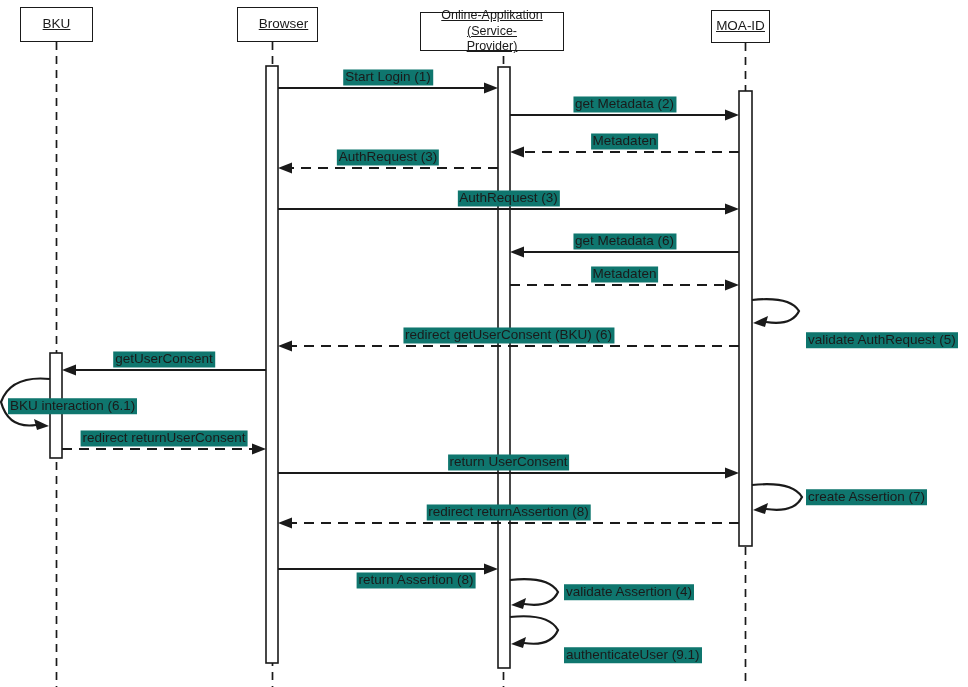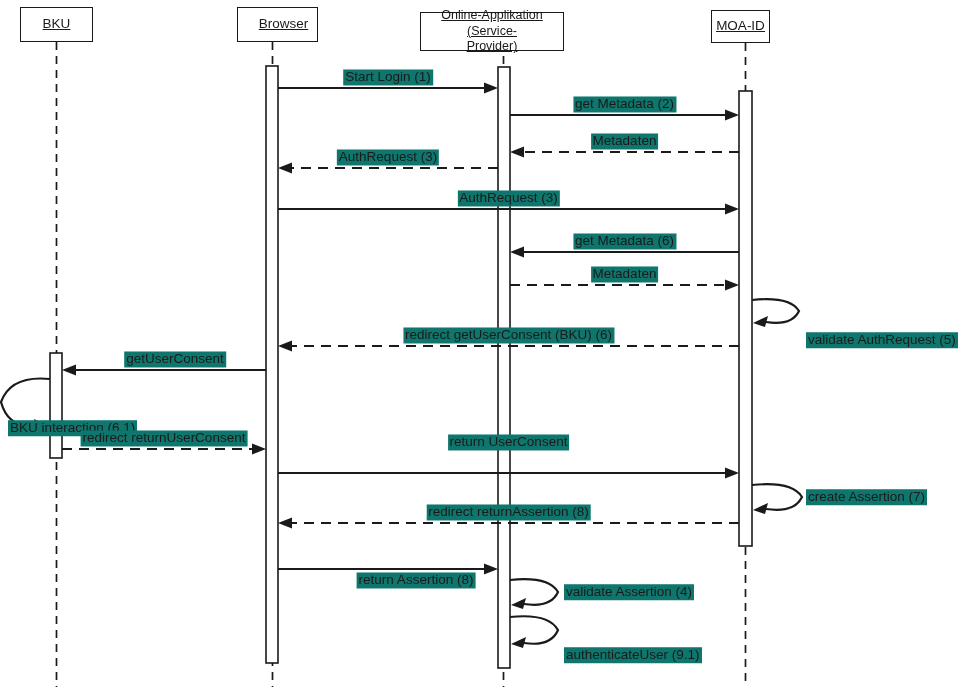--- a/index.html
+++ b/index.html
@@ -108,23 +108,23 @@
 
   <div class="msg-label" style="left: 388px; top: 85px;">Start Login (1)</div>
   <div class="msg-label" style="left: 624.5px; top: 112px;">get Metadata (2)</div>
   <div class="msg-label" style="left: 624.5px; top: 149px;">Metadaten</div>
   <div class="msg-label" style="left: 388px; top: 165px;">AuthRequest (3)</div>
   <div class="msg-label" style="left: 508.5px; top: 206px;">AuthRequest (3)</div>
   <div class="msg-label" style="left: 624.5px; top: 249px;">get Metadata (6)</div>
   <div class="msg-label" style="left: 624.5px; top: 282px;">Metadaten</div>
   <div class="msg-label self" style="left: 806px; top: 312px; margin-top: 28px;">validate AuthRequest (5)</div>
   <div class="msg-label" style="left: 508.5px; top: 343px;">redirect getUserConsent (BKU) (6)</div>
-  <div class="msg-label" style="left: 164px; top: 367px; margin-left: 11px;">getUserConsent</div>
-  <div class="msg-label self" style="left: 8px; top: 406px; margin-top: 22px;">BKU interaction (6.1)</div>
+  <div class="msg-label" style="left: 164px; top: 367px;">getUserConsent</div>
+  <div class="msg-label self" style="left: 8px; top: 406px;">BKU interaction (6.1)</div>
   <div class="msg-label" style="left: 164px; top: 446px;">redirect returnUserConsent</div>
-  <div class="msg-label" style="left: 508.5px; top: 450px; text-align: center;">return UserConsent</div>
+  <div class="msg-label" style="left: 508.5px; top: 470px; text-align: center;">return UserConsent</div>
   <div class="msg-label self" style="left: 806px; top: 497px;">create Assertion (7)</div>
   <div class="msg-label" style="left: 508.5px; top: 520px;">redirect returnAssertion (8)</div>
   <div class="msg-label" style="left: 388px; top: 588px; margin-left: 28px;">return Assertion (8)</div>
   <div class="msg-label self" style="left: 564px; top: 592px;">validate Assertion (4)</div>
   <div class="msg-label self" style="left: 564px; top: 631px; margin-top: 24px;">authenticateUser (9.1)</div>
 
 </div>
 
 </body></html>

